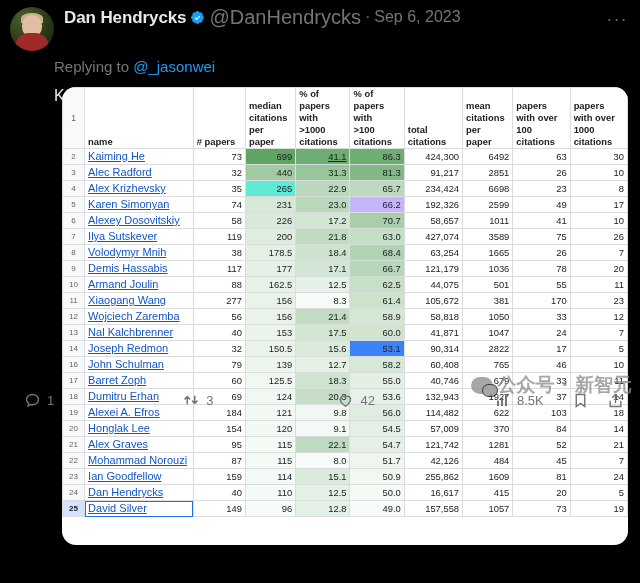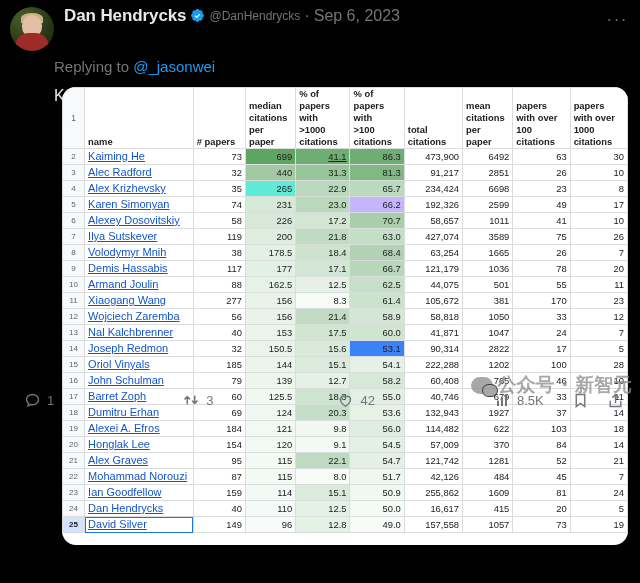--- a/index.html
+++ b/index.html
@@ -37,21 +37,21 @@
     position:absolute; left:50%; bottom:10px; transform:translateX(-50%);
     width:10px; height:9px; background:#e2bfa4; border-radius:0 0 50% 50%;
   }
 
   .hdr-right { margin-left: 10px; flex: 1 1 auto; min-width:0; }
   .line1 { display:flex; align-items:center; gap:4px; white-space:nowrap; line-height:1; }
   .dispname {
     color:#e7e9ea; font-size:17px; font-weight:bold; letter-spacing:-0.1px;
   }
   .verified { width:15px; height:15px; flex:0 0 15px; display:block; }
-  .handle { color:#71767b; font-size:12px; }
+  .handle { color:#71767b; font-size:20px; }
   .dot { color:#71767b; font-size:16px; }
   .date { color:#71767b; font-size:16px; }
 
   .more {
     position:absolute; right:12px; top:11px;
     color:#71767b; font-size:17px; letter-spacing:1.5px; line-height:1;
     cursor:pointer;
   }
 
   .replying { color:#71767b; font-size:15px; margin-top:6px; line-height:20px; }
@@ -265,21 +265,21 @@
         </tr>
       </thead>
       <tbody>
           <tr>
             <td class="rownum">2</td>
             <td class="name"><a>Kaiming He</a></td>
             <td class="num">73</td>
             <td class="num" style="background: rgb(95, 165, 98);">699</td>
             <td class="num" style="background: rgb(111, 174, 114); text-decoration: underline;">41.1</td>
             <td class="num" style="background: rgb(111, 174, 114);">86.3</td>
-            <td class="num">473,900</td>
+            <td class="num">424,300</td>
             <td class="num">6492</td>
             <td class="num">63</td>
             <td class="num">30</td>
           </tr>
           <tr>
             <td class="rownum">3</td>
             <td class="name"><a>Alec Radford</a></td>
             <td class="num">32</td>
             <td class="num" style="background: rgb(161, 202, 162);">440</td>
             <td class="num" style="background: rgb(152, 197, 153);">31.3</td>
@@ -413,32 +413,20 @@
             <td class="rownum">14</td>
             <td class="name"><a>Joseph Redmon</a></td>
             <td class="num">32</td>
             <td class="num" style="background: rgb(234, 244, 234);">150.5</td>
             <td class="num" style="background: rgb(217, 234, 217);">15.6</td>
             <td class="num" style="background: #3b82f6;">53.1</td>
             <td class="num">90,314</td>
             <td class="num">2822</td>
             <td class="num">17</td>
             <td class="num">5</td>
-          </tr>
-          <tr>
-            <td class="rownum">15</td>
-            <td class="name"><a>Oriol Vinyals</a></td>
-            <td class="num">185</td>
-            <td class="num" style="background: rgb(236, 245, 236);">144</td>
-            <td class="num" style="background: rgb(219, 235, 219);">15.1</td>
-            <td class="num" style="background: rgb(229, 241, 230);">54.1</td>
-            <td class="num">222,288</td>
-            <td class="num">1202</td>
-            <td class="num">100</td>
-            <td class="num">28</td>
           </tr>
           <tr>
             <td class="rownum">16</td>
             <td class="name"><a>John Schulman</a></td>
             <td class="num">79</td>
             <td class="num" style="background: rgb(237, 246, 237);">139</td>
             <td class="num" style="background: rgb(229, 241, 229);">12.7</td>
             <td class="num" style="background: rgb(214, 233, 215);">58.2</td>
             <td class="num">60,408</td>
             <td class="num">765</td>

